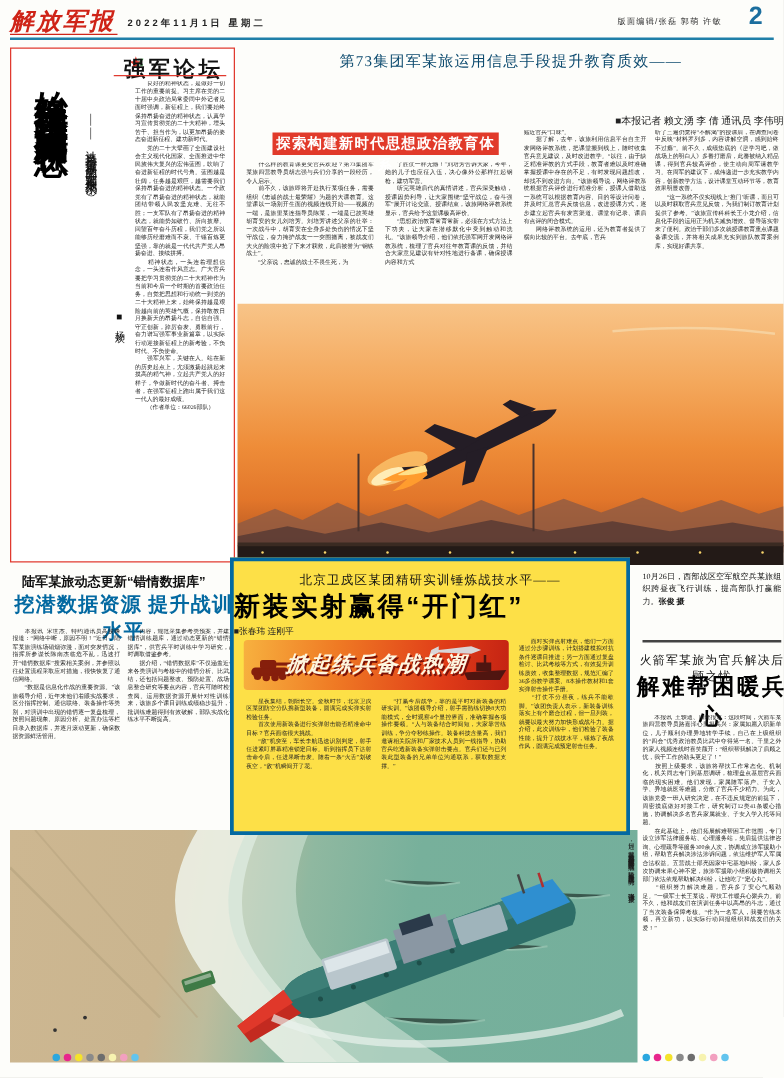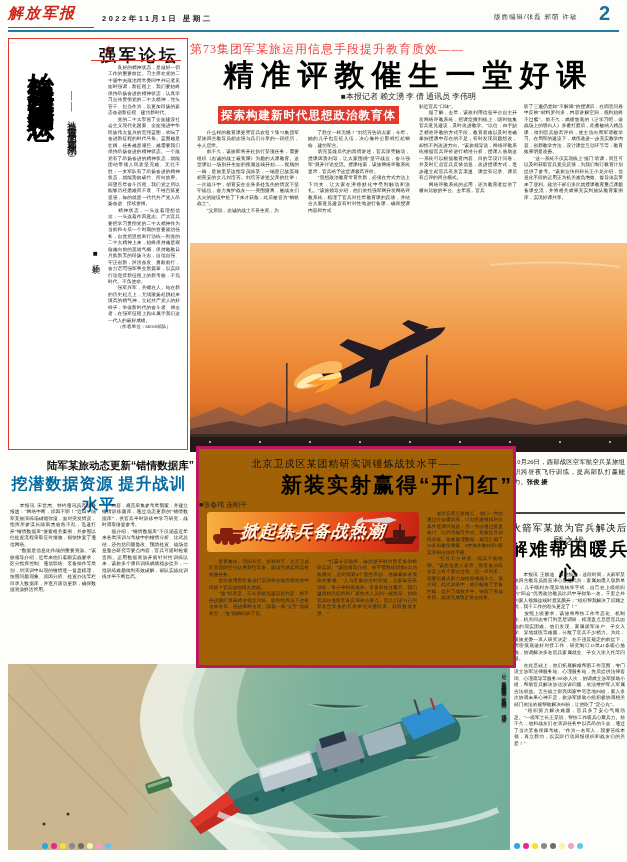--- a/index.html
+++ b/index.html
@@ -3,21 +3,21 @@
 <meta charset="utf-8">
 <style>
   html,body{margin:0;padding:0;background:#e8e8e4;}
   #page{position:relative;width:627px;height:862px;background:#fdfdfa;margin:0 auto;
         font-family:"Liberation Serif","DejaVu Serif",serif;color:#1a1a1a;overflow:hidden;}
   .abs{position:absolute;}
   .sans{font-family:"Liberation Sans","DejaVu Sans",sans-serif;}
   .just{text-align:justify;text-justify:inter-ideograph;}
   .pre{white-space:pre-wrap;}
   
-  #masthead-logo{left:8px;top:4px;font-size:15px;font-weight:bold;font-style:italic;
+  #masthead-logo{left:8px;top:4px;font-size:19px;font-weight:bold;font-style:italic;
     color:#cf2418;letter-spacing:2px;font-family:"Liberation Serif",serif;}
   #header-date{left:102px;top:14px;font-size:7.5px;font-weight:bold;letter-spacing:2.5px;color:#222;}
   #section-title{left:0;top:3px;width:627px;text-align:center;font-size:22px;font-weight:bold;
     color:#16365c;letter-spacing:22px;text-indent:22px;}
   #header-editors{left:494px;top:13px;font-size:6.5px;color:#333;letter-spacing:1px;}
   #page-number{left:599px;top:2px;font-size:20px;font-weight:bold;color:#1b6e9e;}
   #header-rule{left:8px;top:30px;width:611px;height:2px;background:#1f7fa8;}
   #logo-rule{left:8px;top:27px;width:86px;height:1px;background:#cf2418;}
   
   #forum-box{left:8px;top:38px;width:178px;height:410px;border:1.5px solid #e03a2f;background:#fff;}
@@ -27,45 +27,45 @@
   #forum-rule{position:absolute;right:6px;top:21px;width:90px;height:1px;background:#e03a2f;}
   #forum-title{position:absolute;left:14px;top:12px;height:390px;writing-mode:vertical-rl;
     font-size:27px;font-weight:bold;letter-spacing:3.5px;color:#000;}
   #forum-subtitle{position:absolute;left:56px;top:52px;height:330px;writing-mode:vertical-rl;
     font-size:9.5px;color:#111;letter-spacing:1.5px;}
   #forum-author{position:absolute;left:80px;top:210px;height:70px;writing-mode:vertical-rl;
     font-size:8px;color:#111;}
   #forum-body{position:absolute;left:99px;top:26px;width:72px;height:376px;
     font-size:4.7px;line-height:1.38;overflow:hidden;color:#222;}
   
-  #main-kicker{left:190px;top:41px;width:437px;font-size:12px;color:#ef4444;letter-spacing:1px;}
+  #main-kicker{left:190px;top:41px;width:437px;text-align:center;font-size:12px;color:#0c4a6e;letter-spacing:1px;}
   #main-headline{left:190px;top:55px;width:437px;text-align:center;font-size:30px;font-weight:bold;
     color:#000;letter-spacing:7px;}
-  #main-byline{left:190px;top:91px;width:437px;text-align:center;font-size:8px;color:#222;}
+  #main-byline{left:190px;top:91px;width:437px;text-align:right;font-size:8px;color:#222;}
   #main-label{left:218px;top:106px;width:181px;height:18px;background:#e13a2a;color:#fff;
     font-size:11.5px;font-weight:bold;text-align:center;line-height:18px;letter-spacing:1px;}
   .ncol{font-size:4.7px;line-height:1.38;overflow:hidden;color:#222;}
   #mcol1{left:197px;top:130px;width:102px;height:110px;}
   #mcol2{left:308px;top:130px;width:102px;height:110px;}
   #mcol3{left:419px;top:104px;width:98px;height:136px;}
   #mcol4{left:524px;top:104px;width:99px;height:136px;}
   
   #jet-photo{left:190px;top:243px;width:437px;height:209px;overflow:hidden;
     background:linear-gradient(180deg,#f8c488 0%,#f4a85c 30%,#ee8c38 55%,#e2762a 75%,#c05f24 88%,#5a3a2c 96%,#2c2320 100%);}
   #jet-photo svg{position:absolute;left:0;top:0;}
   
-  #data-kicker{left:12px;top:459px;width:182px;text-align:right;font-size:10.5px;font-weight:bold;color:#111;}
+  #data-kicker{left:0;top:459px;width:182px;text-align:center;font-size:10.5px;font-weight:bold;color:#111;}
   #data-headline{left:4px;top:474px;width:190px;text-align:center;font-size:16px;font-weight:bold;
     letter-spacing:1px;color:#0369a1;}
   #dcol1{left:10px;top:503px;width:86px;height:156px;}
   #dcol2{left:102px;top:503px;width:86px;height:156px;}
   
-  #red-box{left:196px;top:446px;width:314px;height:216px;border:3px solid #be185d;background:#a16207;z-index:5;}
+  #red-box{left:184px;top:446px;width:314px;height:216px;border:3px solid #0369a1;background:#fde047;z-index:5;}
   #rb-kicker{position:absolute;left:0;top:8px;width:100%;text-align:center;font-size:10px;color:#111;letter-spacing:1px;}
-  #rb-headline{position:absolute;left:0;top:22px;width:100%;text-align:right;font-size:21px;
+  #rb-headline{position:absolute;left:0;top:22px;width:100%;text-align:left;font-size:21px;
     font-weight:bold;color:#000;letter-spacing:2px;}
   #rb-byline{position:absolute;left:0;top:51px;width:100%;font-size:7px;color:#222;}
   #rb-banner{position:absolute;left:8px;top:63px;width:212px;height:40px;border-radius:3px;
     background:linear-gradient(95deg,#f7b13f 0%,#ef7a24 35%,#e03c18 75%,#c42313 100%);overflow:hidden;}
   #rb-banner-text{position:absolute;left:34px;top:8px;font-size:17px;font-weight:bold;font-style:italic;
     color:#fdf6e0;letter-spacing:1px;text-shadow:1.5px 1.5px 0 #7a1108;
     font-family:"Liberation Sans","DejaVu Sans",sans-serif;transform:skewX(-6deg);}
   .rcol{font-size:4.7px;line-height:1.38;overflow:hidden;color:#222;position:absolute;}
   #rcol3{left:228px;top:62px;width:76px;height:146px;}
   #rcol1{left:10px;top:110px;width:100px;height:98px;}
@@ -109,21 +109,20 @@
     <div id="forum-subtitle">——认真学习宣传贯彻党的二十大精神系列谈①</div>
     <div id="forum-author">■杨  欢</div>
     <div id="forum-body" class="just pre">　　良好的精神状态，是做好一切工作的重要前提。习主席在党的二十届中央政治局常委同中外记者见面时强调，新征程上，我们要始终保持昂扬奋进的精神状态，认真学习宣传贯彻党的二十大精神，埋头苦干、担当作为，以更加昂扬的姿态奋进新征程、建功新时代。
 　　党的二十大擘画了全面建设社会主义现代化国家、全面推进中华民族伟大复兴的宏伟蓝图，吹响了奋进新征程的时代号角。蓝图越是壮阔，任务越是艰巨，越需要我们保持昂扬奋进的精神状态。一个政党有了昂扬奋进的精神状态，就能团结带领人民攻坚克难、无往不胜；一支军队有了昂扬奋进的精神状态，就能势如破竹、所向披靡。回望百年奋斗历程，我们党之所以能够历经磨难而不衰、千锤百炼更坚强，靠的就是一代代共产党人昂扬奋进、接续拼搏。
 　　精神状态，一头连着理想信念，一头连着作风意志。广大官兵要把学习贯彻党的二十大精神作为当前和今后一个时期的首要政治任务，自觉把思想和行动统一到党的二十大精神上来，始终保持越是艰险越向前的英雄气概，保持敢教日月换新天的昂扬斗志，自信自强、守正创新，踔厉奋发、勇毅前行，奋力谱写强军事业新篇章，以实际行动迎接新征程上的新考验，不负时代、不负使命。
 　　强军兴军，关键在人。站在新的历史起点上，尤须激扬起跳起来摸高的精气神，立起共产党人的好样子，争做新时代的奋斗者、搏击者，在强军征程上跑出属于我们这一代人的最好成绩。
 　　（作者单位：66026部队）</div>
   </div>
 
   <div class="abs" id="main-kicker">第73集团军某旅运用信息手段提升教育质效——</div>
-  <div class="abs sans" id="main-headline">精准评教催生一堂好课</div>
   <div class="abs" id="main-byline">■本报记者  赖文湧  李  倩  通讯员  李伟明</div>
   <div class="abs sans" id="main-label">探索构建新时代思想政治教育体系</div>
   <div class="abs ncol just pre" id="mcol1">　　什么样的教育课更受官兵欢迎？第73集团军某旅四营教导员胡志强与兵们分享的一段经历，令人启示。
 　　前不久，该旅即将开赴执行某项任务，需要组织《忠诚的战士最荣耀》为题的大课教育。这堂课以一场别开生面的视频连线开始——视频的一端，是旅里某连指导员陈某，一端是已故英雄胡育安的女儿刘培芳。刘培芳讲述父亲的壮举：一次战斗中，胡育安在全身多处负伤的情况下坚守战位，奋力掩护战友一一突围撤离，被战友们大火的险境中抢了下来才获救，此后被誉为“钢铁战士”。
 　　“父亲说，忠诚的战士不畏生死，为</div>
   <div class="abs ncol just pre" id="mcol2">　　了胜仗一样无憾！”刘培芳告诉大家，今年，她的儿子也应征入伍，决心像外公那样扛起钢枪，建功军营。
 　　听完英雄后代的真情讲述，官兵深受触动，授课因势利导，让大家围绕“坚守战位，奋斗强军”展开讨论交流。授课结束，该旅网络评教系统显示，官兵给予这堂课极高评价。
 　　“思想政治教育常育常新，必须在方式方法上下功夫，让大家在潜移默化中受到触动和洗礼。”该旅领导介绍，他们依托强军网开发网络评教系统，梳理了官兵对往年教育课的反馈，并结合大家意见建议有针对性地进行备课，确保授课内容和方式</div>
   <div class="abs ncol just pre" id="mcol3">贴近官兵“口味”。
 　　据了解，去年，该旅利用信息平台自主开发网络评教系统，把课堂搬到线上，随时收集官兵意见建议，及时改进教学。“以往，由于缺乏精准评教的方式手段，教育者难以及时准确掌握授课中存在的不足，有时发现问题想改，却找不到改进方向。”该旅领导说，网络评教系统根据官兵评价进行精准分析，授课人借助这一系统可以根据教育内容、目的等设计问卷，并及时汇总官兵反馈信息，改进授课方式，逐步建立起官兵有发言渠道、课堂有记录、课后有点评的闭合模式。

